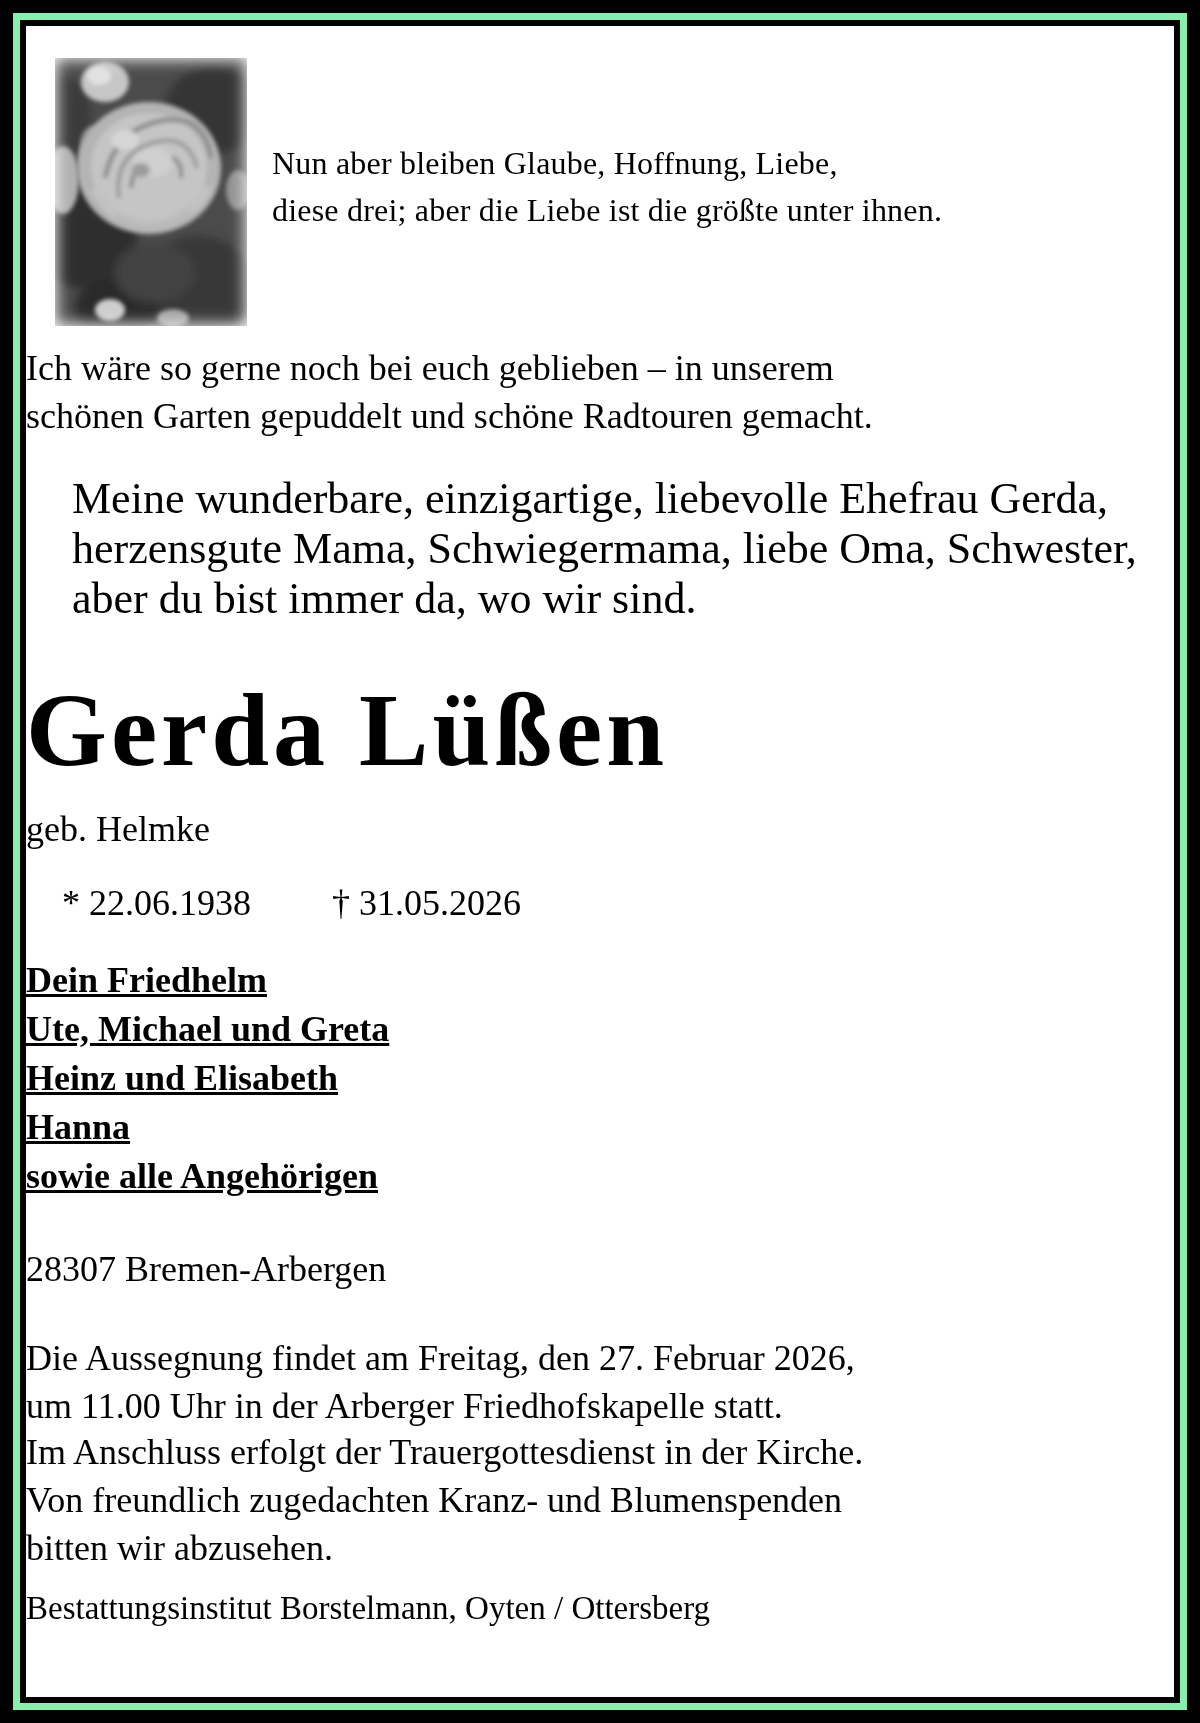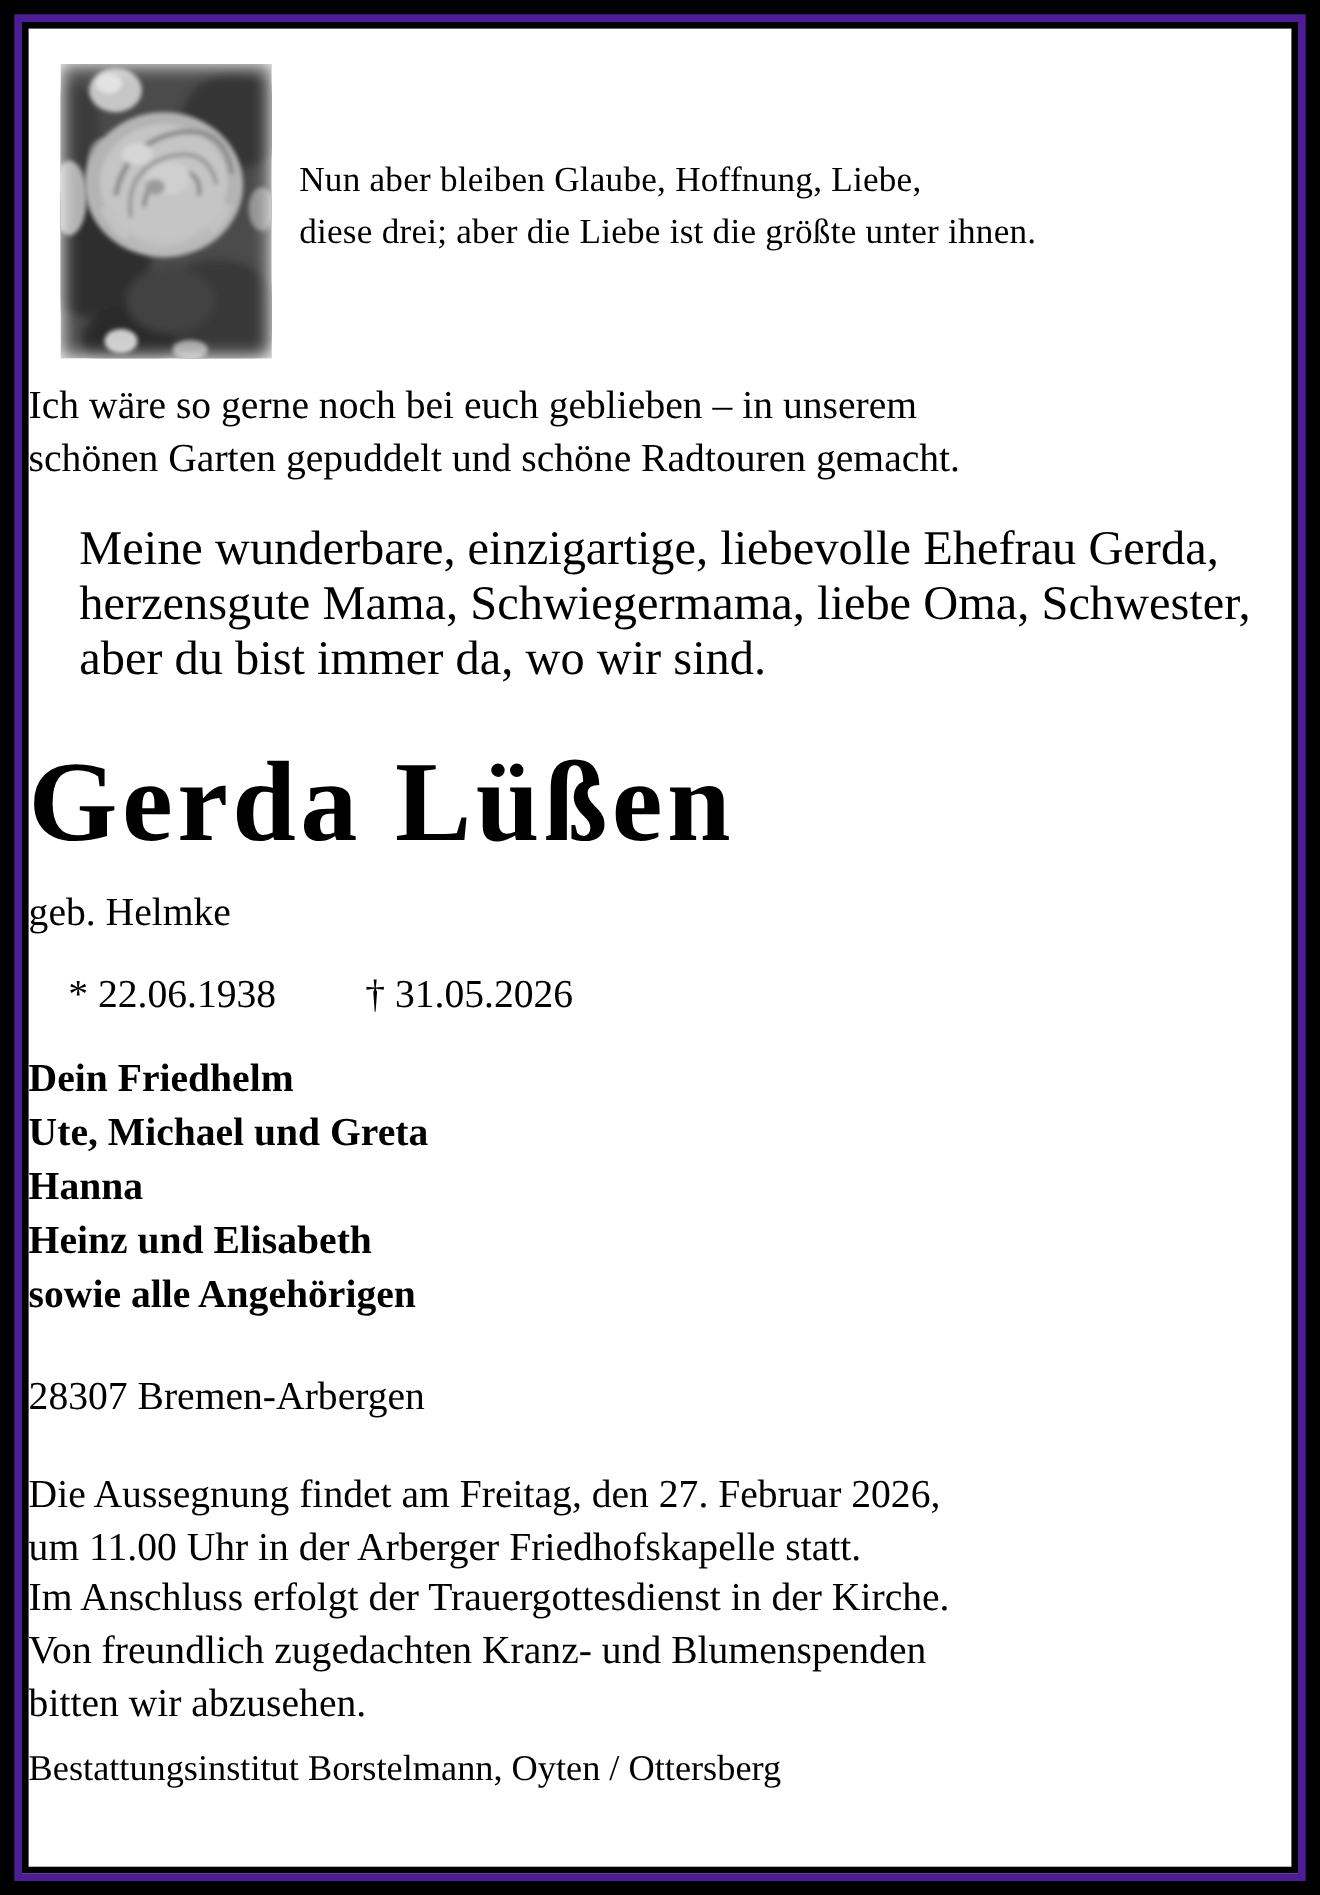--- a/index.html
+++ b/index.html
@@ -5,21 +5,21 @@
   * { margin: 0; padding: 0; box-sizing: border-box; }
   html, body { background: #ffffff; }
   body {
     width: 1200px;
     font-family: "Liberation Serif", "DejaVu Serif", serif;
     color: #000000;
   }
   .page {
     width: 1200px;
     height: 1723px;
-    background: #4c1d95;
+    background: #86efac;
     border: 13px solid #000000;
     padding: 7px;
   }
   .inner {
     width: 100%;
     height: 100%;
     border: 6px solid #000000;
     position: relative;
     background: #ffffff;
     overflow: hidden;
@@ -55,21 +55,21 @@
     top: 644px;
     font-size: 104px;
     line-height: 1.15;
     font-weight: bold;
     letter-spacing: 4px;
   }
   .maiden { top: 782px; font-size: 36px; }
   .dates  { top: 840px; font-size: 36px; }
   .dates .date-item { display: inline-block; margin: 16px 36px; }
 
-  .mourners { top: 930px; font-size: 36px; line-height: 49px; font-weight: bold; }
+  .mourners { top: 930px; font-size: 36px; line-height: 49px; font-weight: bold; text-decoration: underline; }
 
   .address  { top: 1222px; font-size: 36px; }
 
   .service-1   { top: 1308px; font-size: 36px; line-height: 48px; }
   .service-2   { top: 1402px; font-size: 36px; line-height: 48px; }
   .condolence  { top: 1450px; font-size: 36px; line-height: 48px; }
   .funeral-home { top: 1564px; font-size: 33px; }
 </style>
 </head>
 <body>
@@ -145,22 +145,22 @@
     <div class="abs center maiden">geb. Helmke</div>
 
     <div class="abs center dates">
       <span class="date-item">* 22.06.1938</span>
       <span class="date-item">† 31.05.2026</span>
     </div>
 
     <div class="abs center mourners">
       <div class="line">Dein Friedhelm</div>
       <div class="line">Ute, Michael und Greta</div>
+      <div class="line">Heinz und Elisabeth</div>
       <div class="line">Hanna</div>
-      <div class="line">Heinz und Elisabeth</div>
       <div class="line">sowie alle Angehörigen</div>
     </div>
 
     <div class="abs center address">28307 Bremen-Arbergen</div>
 
     <div class="abs center service-1">
       <div class="line">Die Aussegnung findet am Freitag, den 27. Februar 2026,</div>
       <div class="line">um 11.00 Uhr in der Arberger Friedhofskapelle statt.</div>
     </div>
     <div class="abs center service-2">

